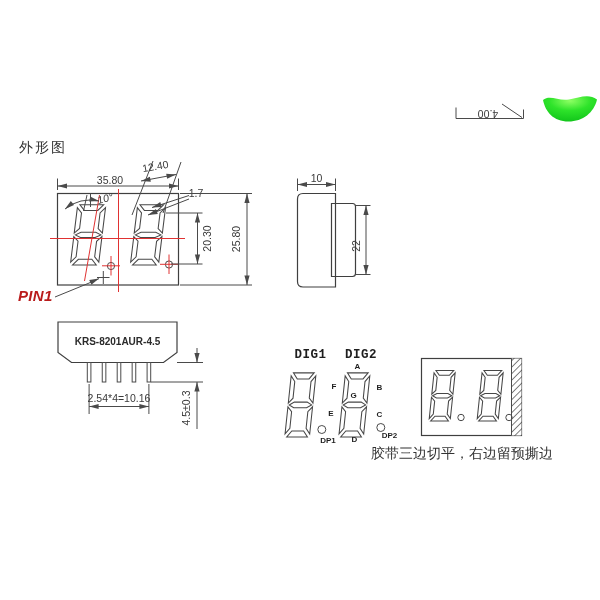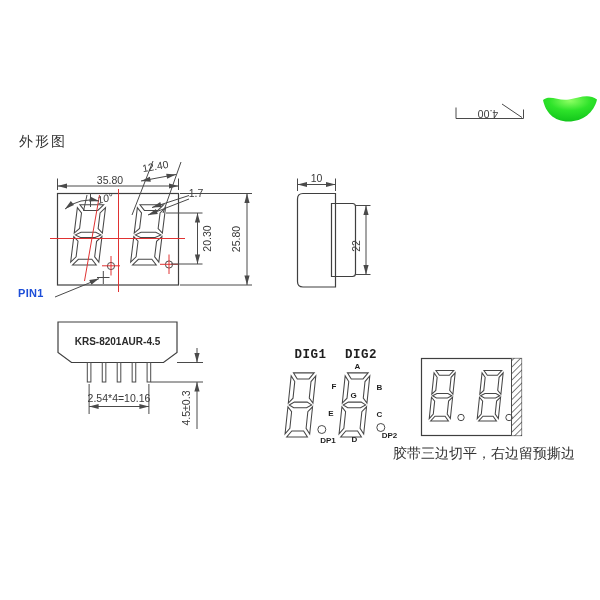--- a/index.html
+++ b/index.html
@@ -1,22 +1,22 @@
 <!DOCTYPE html>
 <html><head>
 <meta charset="utf-8">
 <style>
   html,body{margin:0;padding:0;background:#fff;}
   #stage{position:relative;width:600px;height:600px;background:#ffffff;overflow:hidden;
          font-family:"Liberation Sans",sans-serif;}
   .abs{position:absolute;}
   #title{left:19px;top:120px;font-size:15px;color:#2e2e2e;letter-spacing:.4px;}
-  #subtitle{left:19px;top:133px;font-size:14px;color:#333;letter-spacing:2px;}
-  #pin1{left:18px;top:287px;font-size:11px;font-weight:bold;color:#1d4ed8;letter-spacing:.3px;}
-  #tapenote{left:393px;top:445px;font-size:14px;color:#333;font-family:"Liberation Serif",serif;}
+  #subtitle{left:19px;top:139px;font-size:14px;color:#333;letter-spacing:2px;}
+  #pin1{left:18px;top:287px;font-size:15px;font-weight:bold;color:#b91c1c;letter-spacing:.3px;font-style:italic;}
+  #tapenote{left:371px;top:445px;font-size:14px;color:#333;font-family:"Liberation Serif",serif;}
   svg{position:absolute;left:0;top:0;}
   .ln{stroke:#4a4a4a;stroke-width:1;fill:none;}
   .ln2{stroke:#3f3f3f;stroke-width:1.2;fill:none;}
   .red{stroke:#e03232;stroke-width:1;fill:none;}
   .seg{stroke:#474747;stroke-width:1.05;fill:#fff;}
   .dim{font:10.5px "Liberation Sans",sans-serif;fill:#3a3a3a;}
   .dimi{font:italic 10.5px "Liberation Sans",sans-serif;fill:#3a3a3a;}
   .plabel{font:bold 10px "Liberation Sans",sans-serif;fill:#2b2b2b;}
   .mono{font:bold 12.5px "Liberation Mono",monospace;fill:#1e1e1e;letter-spacing:.5px;}
   .segL{font:bold 8px "Liberation Sans",sans-serif;fill:#1e1e1e;}

